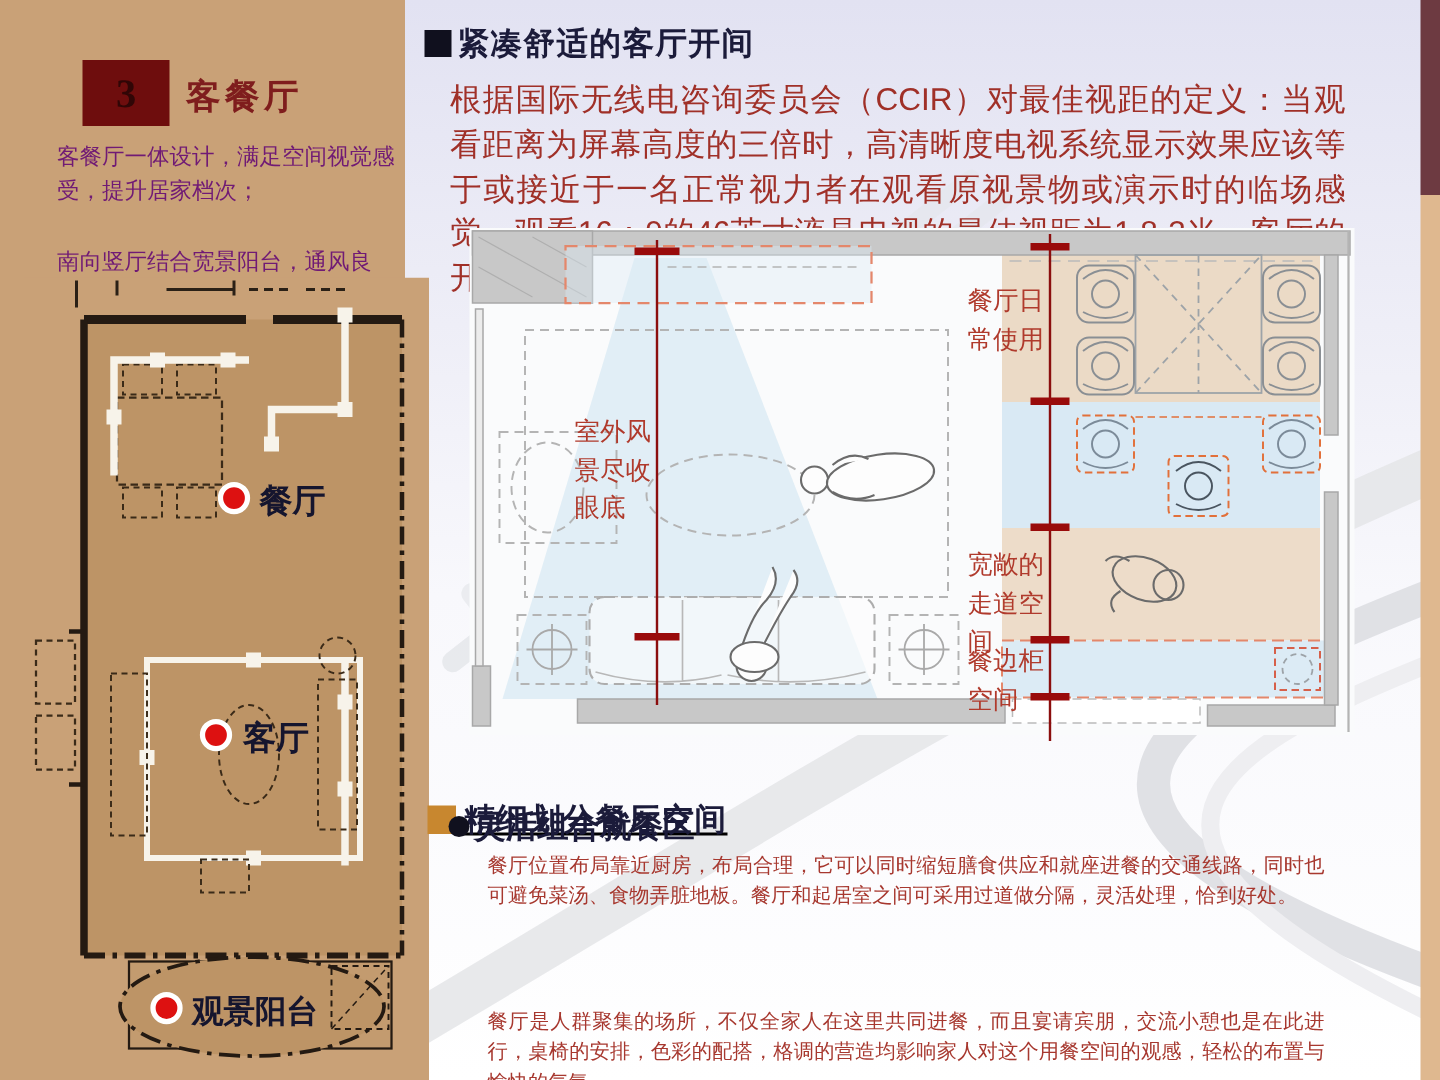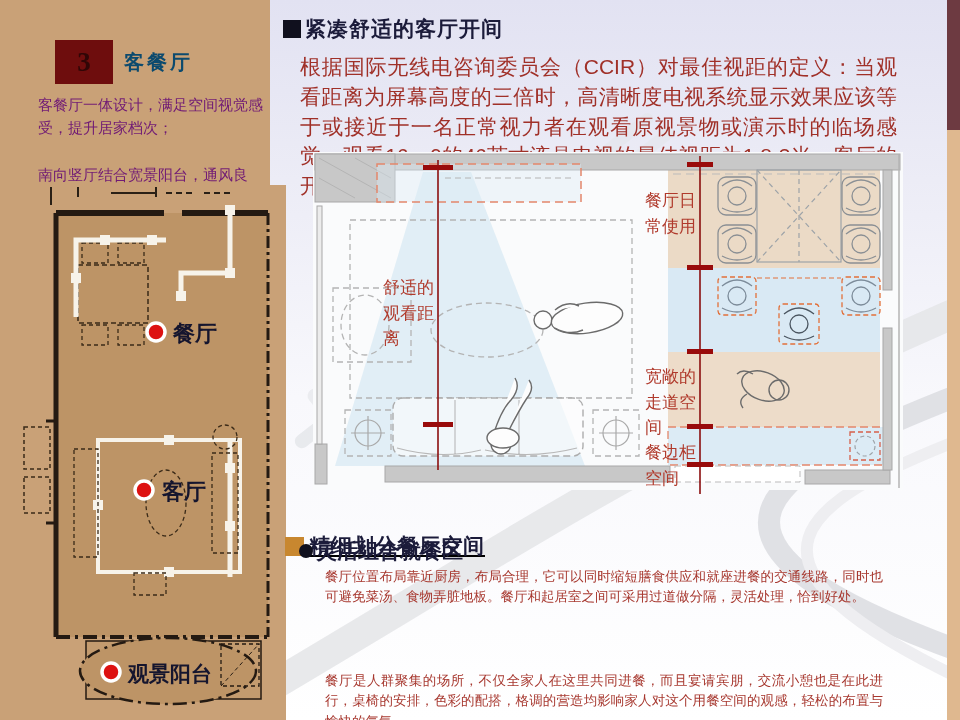--- a/index.html
+++ b/index.html
@@ -10,21 +10,21 @@
   
   #bg-swirls{left:0;top:0;z-index:0;}
   
   .strip-maroon{left:947px;top:0;width:13px;height:130px;background:#6D3A41;z-index:2;}
   .strip-tan{left:947px;top:130px;width:13px;height:590px;background:#DFB88F;z-index:2;}
   
   .sidebar{left:0;top:0;width:270px;height:720px;background:#C9A177;z-index:2;}
   .num-box{left:55px;top:40px;width:58px;height:44px;background:#6E0D0D;
     display:flex;align-items:center;justify-content:center;
     font-family:"Liberation Serif","DejaVu Serif",serif;font-size:27px;font-weight:bold;color:#300606;}
-  .side-title{left:124px;top:49px;font-size:20px;font-weight:bold;color:#0c4a6e;letter-spacing:3px;}
+  .side-title{left:124px;top:49px;font-size:23px;font-weight:bold;color:#7f1d1d;letter-spacing:3px;}
   .side-para{left:38px;width:228px;font-size:15px;line-height:1.55;color:#701a75;}
   .sp1{top:93px;} .sp2{top:163px;}
   .plan-wrap{left:16px;top:185px;width:270px;height:535px;}
   
   .h1{left:283px;top:15px;display:flex;align-items:center;z-index:3;text-align:right;}
   .sq-black{width:18px;height:18px;background:#10101E;margin-right:4px;}
   .h1 span.t{font-size:21px;font-weight:bold;color:#1B1B3A;letter-spacing:1px;}
   .body1{left:300px;top:52px;width:597px;font-size:21px;line-height:1.42;color:#A03028;text-align:justify;z-index:3;}
   .diagram{left:305px;top:148px;width:610px;height:355px;z-index:3;}
   .anno{position:absolute;color:#B03A2C;font-size:17px;line-height:1.5;width:3.05em;z-index:4;}
@@ -279,24 +279,24 @@
         <ellipse cx="458" cy="238" rx="22" ry="14" transform="rotate(20 458 238)"></ellipse>
         <path d="M442 246 Q 432 252 438 260 M448 226 Q 438 220 432 226"></path>
       </g>
 
       <g>
         <rect x="545" y="284" width="30" height="28" fill="none" stroke="#D6604A" stroke-width="1.3" stroke-dasharray="5 3"></rect>
         <circle cx="560" cy="298" r="10" fill="none" stroke="#9DA3A8" stroke-width="1.2" stroke-dasharray="4 3"></circle>
       </g>
     </svg>
     
-    <div class="anno" style="left:78px;top:127px;">舒适的观看距离</div>
+    <div class="anno" style="left:78px;top:127px;">室外风景尽收眼底</div>
     <div class="anno" style="left:340px;top:40px;">餐厅日常使用</div>
     <div class="anno" style="left:340px;top:216px;">宽敞的走道空间</div>
-    <div class="anno" style="left:340px;top:292px;">餐边柜空间</div>
+    <div class="anno" style="left:340px;top:280px;">餐边柜空间</div>
   </div>
 
   <div class="abs h2">
     <span class="sq-orange"></span>
     <span class="t">精细划分餐厅空间</span>
   </div>
 
   <div class="abs bullet-row b1">
     <span class="dot-black"></span>
     <span class="t">灵活组合就餐区</span>

